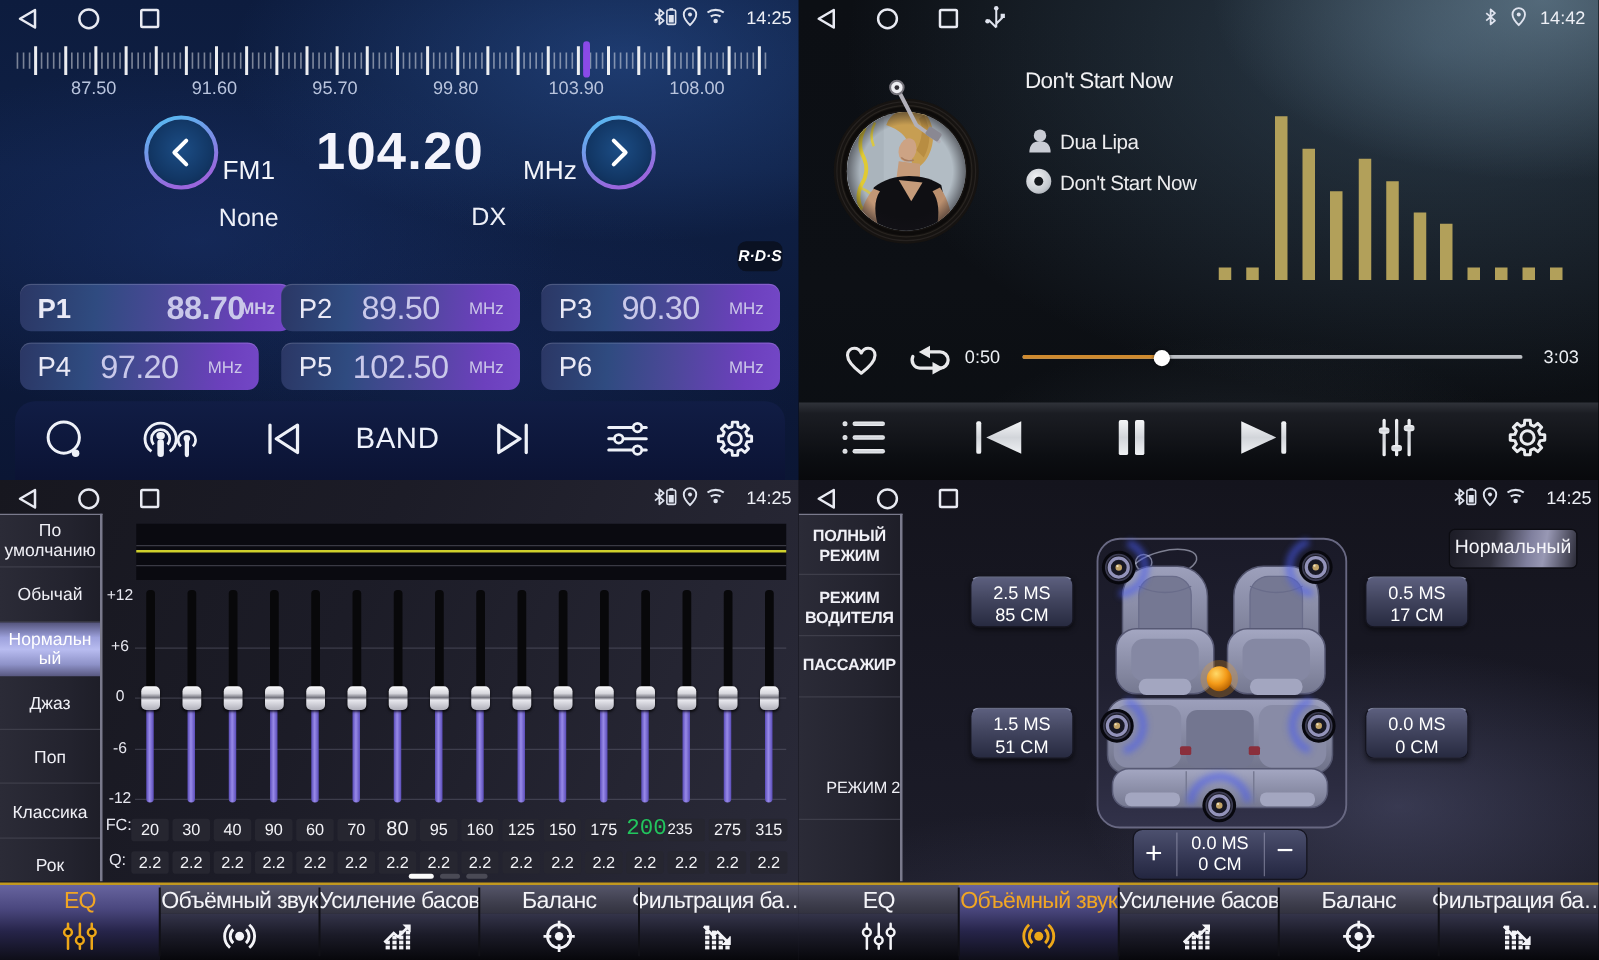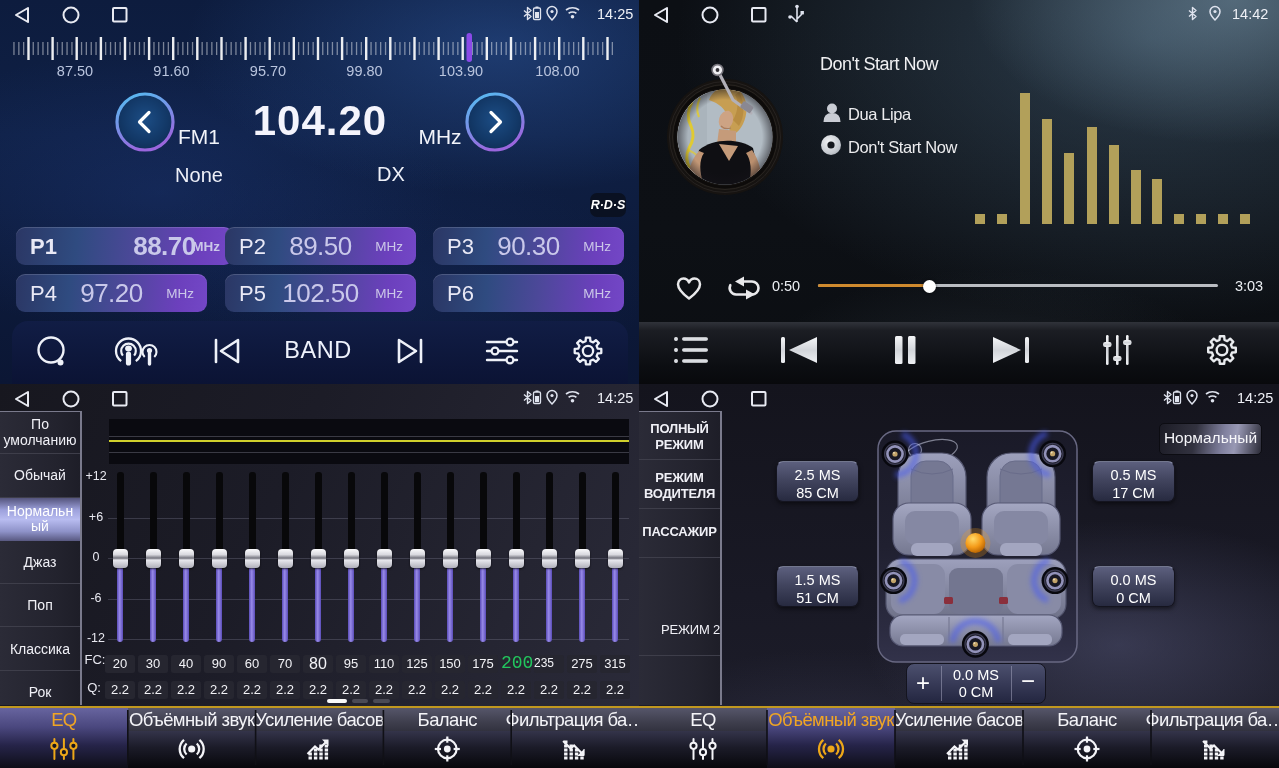--- a/index.html
+++ b/index.html
@@ -450,21 +450,21 @@
 <div style="position:absolute;left:303px;top:271px;width:30px;height:17.5px;background:#262630;border-radius:2.5px;color:#f2f2f6;font-size:16px;text-align:center;line-height:17.5px;">80</div>
 <div style="position:absolute;left:303px;top:297px;width:30px;height:17.5px;background:#262630;border-radius:2.5px;color:#f2f2f6;font-size:13px;text-align:center;line-height:17.5px;">2.2</div>
 <div style="position:absolute;left:347.5px;top:88px;width:7px;height:82px;background:#08080a;border-radius:3px;"></div>
 <div style="position:absolute;left:348px;top:178px;width:6px;height:80px;background:linear-gradient(90deg,#5a4cb8,#988ae8 45%,#5a4cb8);border-radius:3px;"></div>
 <div style="position:absolute;left:343.5px;top:165px;width:15px;height:18.5px;background:linear-gradient(180deg,#fbfbfd 0%,#d8d8de 30%,#73737d 48%,#e8e8ee 58%,#b0b0ba 100%);border-radius:4px;box-shadow:0 1px 2px rgba(0,0,0,0.7);"></div>
 <div style="position:absolute;left:336px;top:271px;width:30px;height:17.5px;background:#262630;border-radius:2.5px;color:#f2f2f6;font-size:13px;text-align:center;line-height:17.5px;">95</div>
 <div style="position:absolute;left:336px;top:297px;width:30px;height:17.5px;background:#262630;border-radius:2.5px;color:#f2f2f6;font-size:13px;text-align:center;line-height:17.5px;">2.2</div>
 <div style="position:absolute;left:380.5px;top:88px;width:7px;height:82px;background:#08080a;border-radius:3px;"></div>
 <div style="position:absolute;left:381px;top:178px;width:6px;height:80px;background:linear-gradient(90deg,#5a4cb8,#988ae8 45%,#5a4cb8);border-radius:3px;"></div>
 <div style="position:absolute;left:376.5px;top:165px;width:15px;height:18.5px;background:linear-gradient(180deg,#fbfbfd 0%,#d8d8de 30%,#73737d 48%,#e8e8ee 58%,#b0b0ba 100%);border-radius:4px;box-shadow:0 1px 2px rgba(0,0,0,0.7);"></div>
-<div style="position:absolute;left:369px;top:271px;width:30px;height:17.5px;background:#262630;border-radius:2.5px;color:#f2f2f6;font-size:13px;text-align:center;line-height:17.5px;">110</div>
+<div style="position:absolute;left:369px;top:271px;width:30px;height:17.5px;background:#262630;border-radius:2.5px;color:#f2f2f6;font-size:13px;text-align:center;line-height:17.5px;">160</div>
 <div style="position:absolute;left:369px;top:297px;width:30px;height:17.5px;background:#262630;border-radius:2.5px;color:#f2f2f6;font-size:13px;text-align:center;line-height:17.5px;">2.2</div>
 <div style="position:absolute;left:413.5px;top:88px;width:7px;height:82px;background:#08080a;border-radius:3px;"></div>
 <div style="position:absolute;left:414px;top:178px;width:6px;height:80px;background:linear-gradient(90deg,#5a4cb8,#988ae8 45%,#5a4cb8);border-radius:3px;"></div>
 <div style="position:absolute;left:409.5px;top:165px;width:15px;height:18.5px;background:linear-gradient(180deg,#fbfbfd 0%,#d8d8de 30%,#73737d 48%,#e8e8ee 58%,#b0b0ba 100%);border-radius:4px;box-shadow:0 1px 2px rgba(0,0,0,0.7);"></div>
 <div style="position:absolute;left:402px;top:271px;width:30px;height:17.5px;background:#262630;border-radius:2.5px;color:#f2f2f6;font-size:13px;text-align:center;line-height:17.5px;">125</div>
 <div style="position:absolute;left:402px;top:297px;width:30px;height:17.5px;background:#262630;border-radius:2.5px;color:#f2f2f6;font-size:13px;text-align:center;line-height:17.5px;">2.2</div>
 <div style="position:absolute;left:446.5px;top:88px;width:7px;height:82px;background:#08080a;border-radius:3px;"></div>
 <div style="position:absolute;left:447px;top:178px;width:6px;height:80px;background:linear-gradient(90deg,#5a4cb8,#988ae8 45%,#5a4cb8);border-radius:3px;"></div>
 <div style="position:absolute;left:442.5px;top:165px;width:15px;height:18.5px;background:linear-gradient(180deg,#fbfbfd 0%,#d8d8de 30%,#73737d 48%,#e8e8ee 58%,#b0b0ba 100%);border-radius:4px;box-shadow:0 1px 2px rgba(0,0,0,0.7);"></div>
 <div style="position:absolute;left:435px;top:271px;width:30px;height:17.5px;background:#262630;border-radius:2.5px;color:#f2f2f6;font-size:13px;text-align:center;line-height:17.5px;">150</div>

